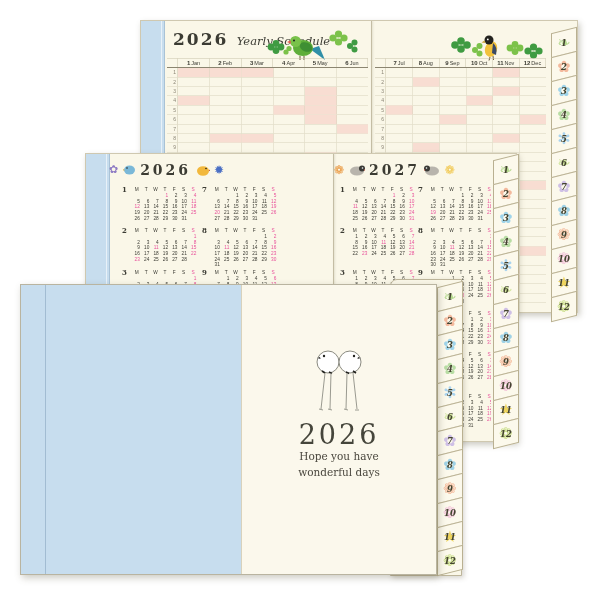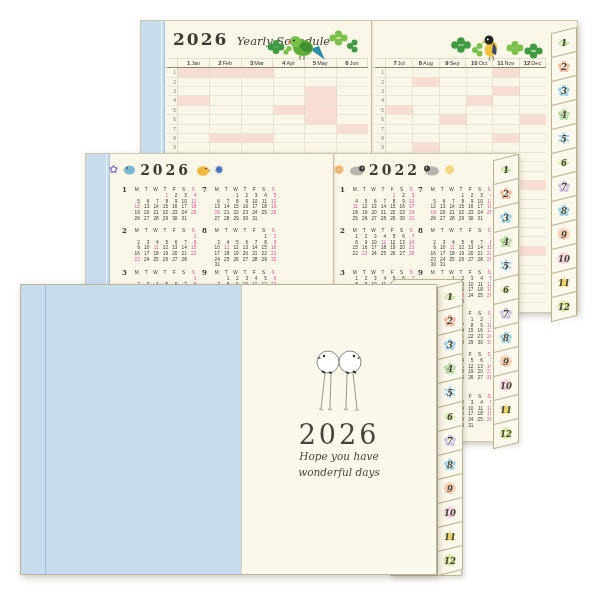--- a/index.html
+++ b/index.html
@@ -62,21 +62,21 @@
   #cover{position:absolute;left:20px;top:284px;width:417px;height:291px;z-index:4;
          box-shadow:2px 3px 7px rgba(90,85,60,.30);border:1px solid #b9b4a0;box-sizing:border-box;}
   .cov-blue{position:absolute;left:0;top:0;bottom:0;width:220px;background:#c7ddee;}
   .cov-fold{position:absolute;left:24px;top:0;bottom:0;width:1px;background:#a2bcd2;}
   .cov-front{position:absolute;left:220px;right:0;top:0;bottom:0;background:#fbf8ec;
              border-left:1px solid #d8d2bc;}
   .cov-art{position:absolute;left:0;right:0;top:62px;text-align:center;}
   .cov-year{font-family:"DejaVu Serif",serif;font-size:27px;letter-spacing:3px;color:#45453b;margin-top:2px;}
   .cov-script{font-family:"DejaVu Serif",serif;font-style:italic;font-size:11px;color:#45453b;margin-top:1px;}
   .cov-tag{position:absolute;left:0;right:0;top:163px;text-align:center;
-           font-family:"DejaVu Serif",serif;font-style:italic;font-size:10.5px;line-height:1.55;color:#4a473e;}
+           font-family:"DejaVu Serif",serif;font-size:10.5px;line-height:1.55;color:#4a473e;}
 
   .z1{z-index:1;} .z2{z-index:2;}
 </style>
 </head>
 <body>
 
 <div id="canvas">
 
   <section class="spread z1" id="back" style="left:140px;top:20px;width:438px;height:293px;">
     <div class="spine"></div>
@@ -1529,21 +1529,21 @@
       <div class="fold" style="left:224px;"></div>
       <div class="page" style="left:225px;right:0;">
         <div class="cal-title">
           <span class="deco" style="color:#e88f2f;font-size:12px;">❁</span>
           <svg class="deco" width="16" height="12">
             <ellipse cx="8" cy="7" rx="7" ry="4.5" fill="#b8b4ac"></ellipse>
             <circle cx="13" cy="4.5" r="3" fill="#3a3a36"></circle>
             <circle cx="13.5" cy="4" r="0.8" fill="#fff"></circle>
             <path d="M15.5 5 L17 6 L15.2 6.8 Z" fill="#d85a4a"></path>
           </svg>
-          <span class="cal-year">2022</span>
+          <span class="cal-year">2027</span>
           <svg class="deco" width="16" height="12">
             <ellipse cx="8" cy="7" rx="7" ry="4.5" fill="#b8b4ac"></ellipse>
             <circle cx="3" cy="4.5" r="3" fill="#3a3a36"></circle>
             <circle cx="2.5" cy="4" r="0.8" fill="#fff"></circle>
             <path d="M0.5 5 L-1 6 L0.8 6.8 Z" fill="#d85a4a"></path>
           </svg>
           <span class="deco" style="color:#f0c23c;font-size:12px;">❁</span>
         </div>
         <div>
             <div class="mini" style="left: 6px; top: 32px;">

